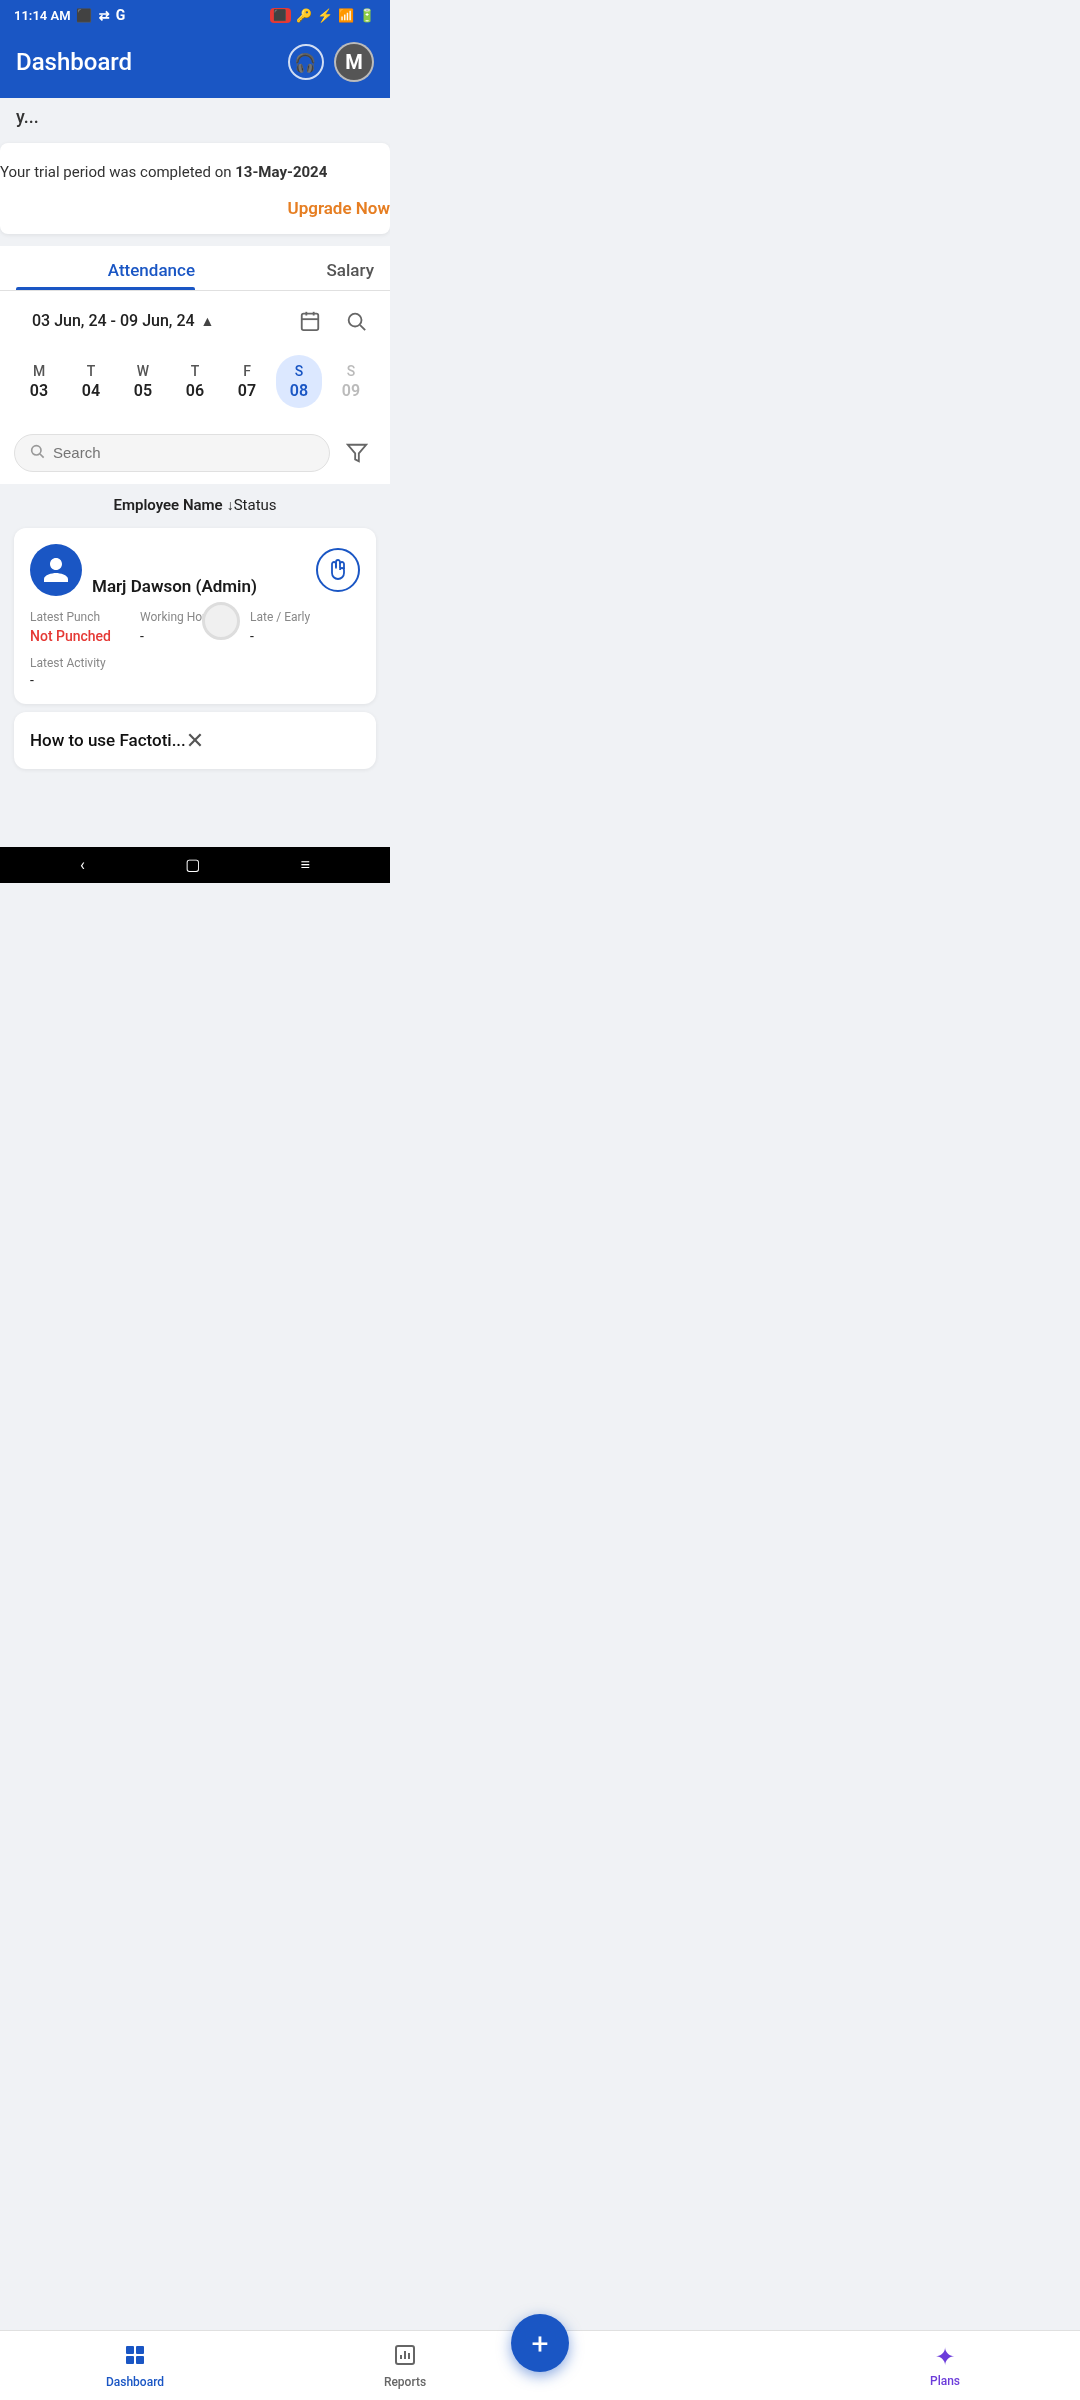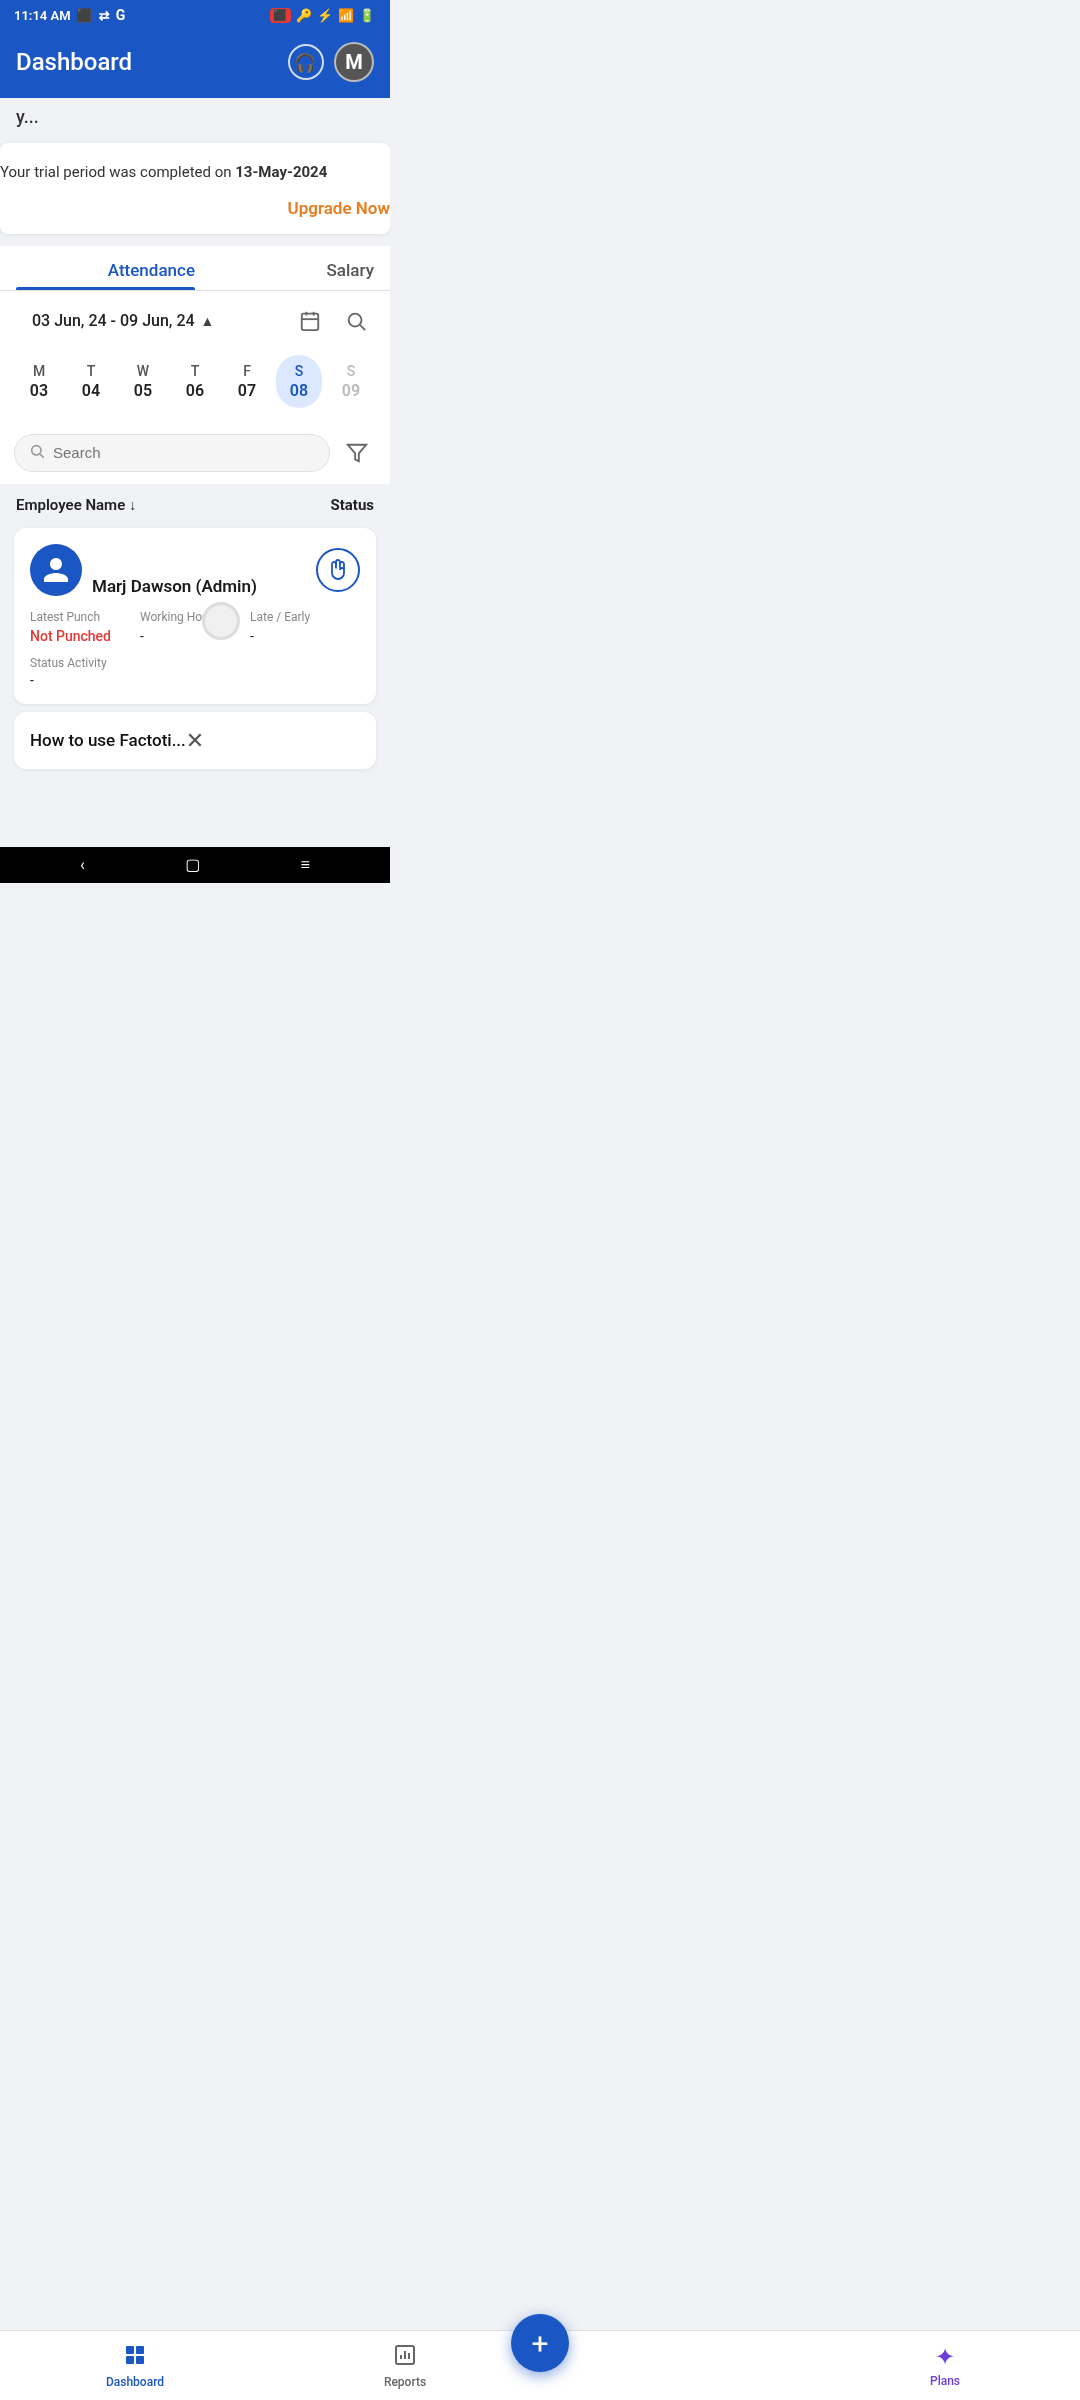--- a/index.html
+++ b/index.html
@@ -195,38 +195,38 @@
       width: 38px; height: 38px;
       display: flex; align-items: center; justify-content: center;
       font-size: 20px;
       color: #666;
       cursor: pointer;
     }
 
     
     .list-header {
       display: flex;
-      justify-content: space-between;
+      justify-content: center;
       align-items: center;
       padding: 12px 16px 8px;
       background: #f0f2f5;
     }
     .list-header-left {
       display: flex;
       align-items: center;
       gap: 4px;
       font-size: 15px;
       font-weight: 600;
       color: #222;
       cursor: pointer;
     }
     .sort-icon { font-size: 14px; }
     .list-header-right {
       font-size: 15px;
-      font-weight: 700;
+      font-weight: 400;
       color: #222;
     }
 
     
     .employee-card {
       background: white;
       margin: 6px 14px;
       border-radius: 12px;
       padding: 16px;
       box-shadow: 0 1px 4px rgba(0,0,0,0.07);
@@ -528,21 +528,21 @@
 
         <div class="progress-circle" style="position:absolute;right:10px;top:-8px;width:38px;height:38px;border-radius:50%;background:#f0f0f0;border:3px solid #ddd;"></div>
       </div>
       <div class="stat-col">
         <div class="stat-label">Late / Early</div>
         <div class="stat-value">-</div>
       </div>
     </div>
 
     <div class="employee-activity">
-      <div class="activity-label">Status Activity</div>
+      <div class="activity-label">Latest Activity</div>
       <div class="activity-value">-</div>
     </div>
   </div>
 
   <div class="how-to-banner">
     <span class="how-to-text">How to use Factoti...</span>
     <span class="close-btn">✕</span>
   </div>
 
 </div>

